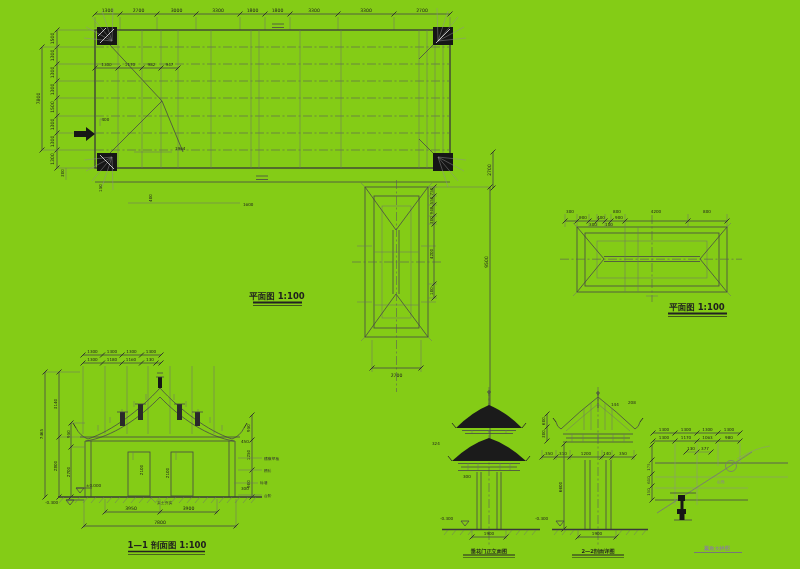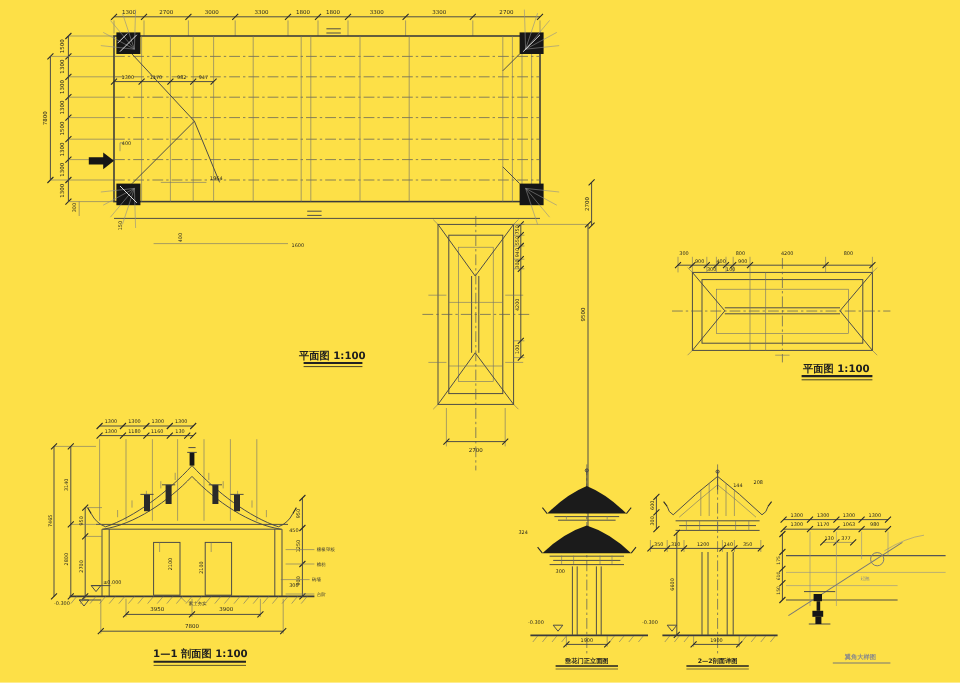--- a/index.html
+++ b/index.html
@@ -1,16 +1,16 @@
 <!DOCTYPE html>
 <html><head>
 <meta charset="utf-8">
 <style>
   html,body{margin:0;padding:0;background:#ffffff;}
-  #sheet{position:relative;width:800px;height:569px;background:#fde047;overflow:hidden;
+  #sheet{position:relative;width:800px;height:569px;background:#84cc16;overflow:hidden;
          font-family:"DejaVu Sans",sans-serif;}
   svg{position:absolute;left:0;top:0;}
   .ln{stroke:#474747;stroke-width:0.8;fill:none;}
   .thk{stroke:#3a3a3a;stroke-width:1.3;fill:none;}
   .thin{stroke:#6f6f6f;stroke-width:0.5;fill:none;}
   .lt{stroke:#8d8d8d;stroke-width:0.5;fill:none;}
   .dash{stroke:#5a5a5a;stroke-width:0.6;fill:none;stroke-dasharray:9 2.5 2 2.5;}
   .tick{stroke:#2b2b2b;stroke-width:0.9;fill:none;}
   .dk{fill:#161616;stroke:none;}
   text{fill:#1e1e1e;}

